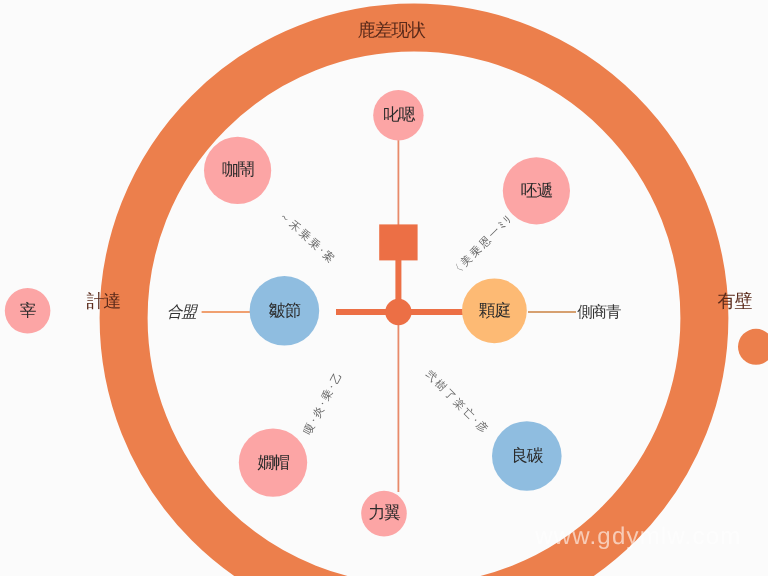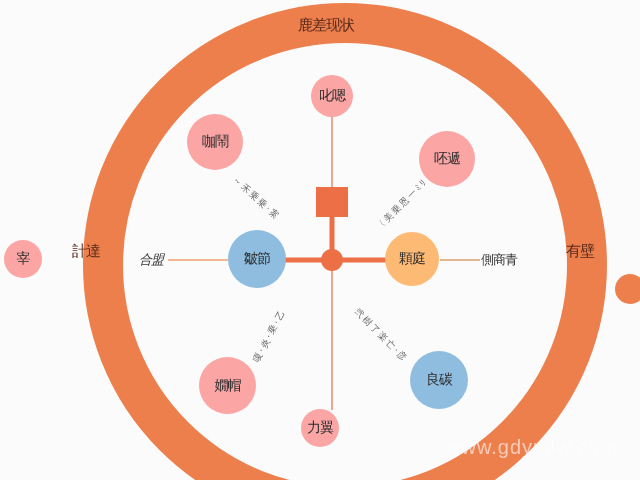--- a/index.html
+++ b/index.html
@@ -51,36 +51,36 @@
   <line x1="280" y1="260" x2="386" y2="260" stroke="#ec6f45" stroke-width="5"></line>
   <line x1="332" y1="215" x2="332" y2="260" stroke="#ec6f45" stroke-width="5"></line>
 
   <rect x="316" y="187" width="32" height="30" fill="#ec6f45"></rect>
 
   <circle cx="332" cy="260" r="11" fill="#ec6f45"></circle>
 </svg>
 
 <div class="ring-label" style="left:298px; top:16px;">鹿差现状</div>
 <div class="ring-label" style="left:72px; top:242px;">計達</div>
-<div class="ring-label" style="left:566px; top:242px;">有壁</div>
+<div class="ring-label" style="left:566px; top:242px;padding-left:32px;">有壁</div>
 
 <div class="node gray" style="left:4px; top:240px; width:38px; height:38px;">
   <span>宰</span>
 </div>
 
 <div class="node gray" style="left:311px; top:75px; width:42px; height:42px;">
   <span>叱嗯</span>
 </div>
-<div class="node gray" style="left:187px; top:114px; width:56px; height:56px;">
+<div class="node gray" style="left:170px; top:114px; width:56px; height:56px;">
   <span>咖鬧</span>
 </div>
 <div class="node gray" style="left:419px; top:131px; width:56px; height:56px;">
   <span>呸遞</span>
 </div>
-<div class="node blue" style="left:228px; top:230px; width:58px; height:58px;font-family:Liberation Serif, serif;">
+<div class="node blue" style="left:208px; top:230px; width:58px; height:58px;font-family:Liberation Serif, serif;">
   <span>皺節</span>
 </div>
 <div class="node orange" style="left:385px; top:232px; width:54px; height:54px;">
   <span>顆庭</span>
 </div>
 <div class="node gray" style="left:199px; top:357px; width:57px; height:57px;">
   <span>嫺帽</span>
 </div>
 <div class="node blue" style="left:410px; top:351px; width:58px; height:58px;">
   <span>良碳</span>

